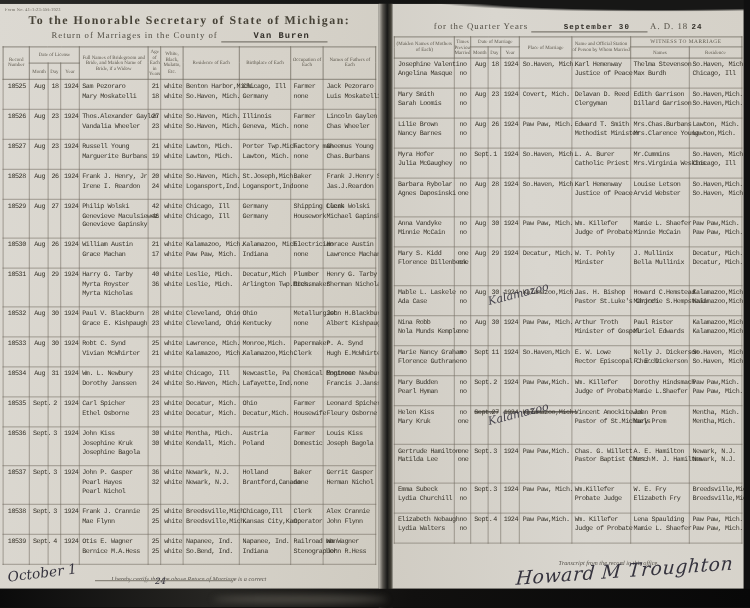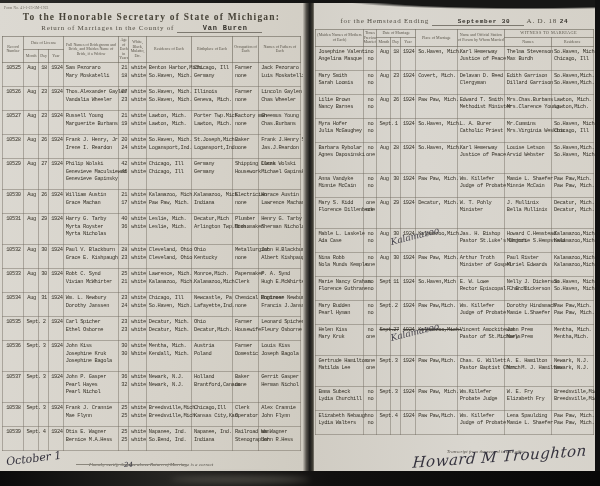--- a/index.html
+++ b/index.html
@@ -734,21 +734,21 @@
       <span class="hand" id="date-script">October 1</span>
       <span id="year-rule"></span>
       <span class="hand" id="year-script">24</span>
     </div>
   </div>
 
   <div id="gutter"></div>
 
   <div class="page" id="page-right">
     <div id="right-head">
-      <span>for the Hemstead Ending</span>
+      <span>for the Quarter Years</span>
       <span class="uline typed">September 30</span>
       <span>A. D. 18</span>
       <span class="typed">24</span>
     </div>
     <table id="right-table">
       <colgroup>
         <col style="width:17%">
           <col style="width:5%">
           <col style="width:5%">
           <col style="width:3.5%">

